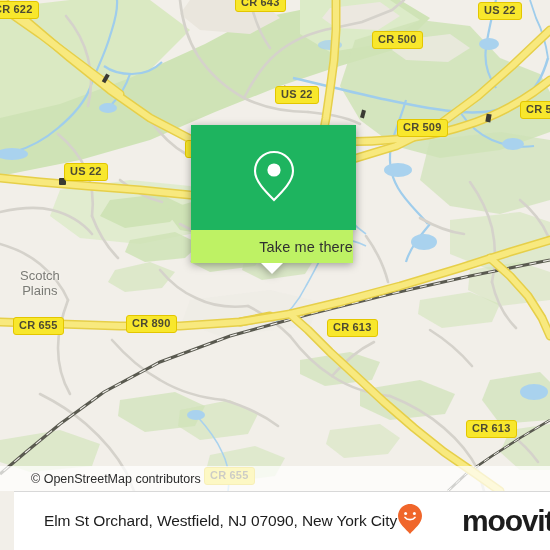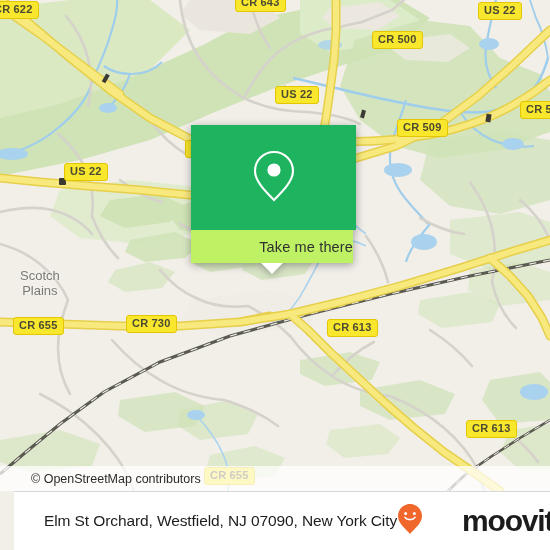--- a/index.html
+++ b/index.html
@@ -320,21 +320,21 @@
         <div class="shield filled" style="left: -12px; top: 1px;">CR 622</div>
         <div class="shield filled" style="left: 235px; top: -6px;">CR 643</div>
         <div class="shield filled" style="left: 478px; top: 2px;">US 22</div>
         <div class="shield filled" style="left: 372px; top: 31px;">CR 500</div>
         <div class="shield filled" style="left: 275px; top: 86px;">US 22</div>
         <div class="shield filled" style="left: 520px; top: 101px;">CR 509</div>
         <div class="shield filled" style="left: 397px; top: 119px;">CR 509</div>
         <div class="shield filled" style="left: 185px; top: 140px;">US 22</div>
         <div class="shield filled" style="left: 64px; top: 163px;">US 22</div>
         <div class="shield filled" style="left: 13px; top: 317px;">CR 655</div>
-        <div class="shield filled" style="left: 126px; top: 315px;">CR 730</div>
+        <div class="shield filled" style="left: 126px; top: 315px;">CR 890</div>
         <div class="shield filled" style="left: 327px; top: 319px;">CR 613</div>
         <div class="shield filled" style="left: 466px; top: 420px;">CR 613</div>
         <div class="shield filled" style="left: 204px; top: 467px;">CR 655</div>
       </div>
 
     <div id="place-layer">
         <div class="place-label" style="left: 20px; top: 240px; margin-top: 28px;">Scotch
 Plains</div>
       </div>
 

